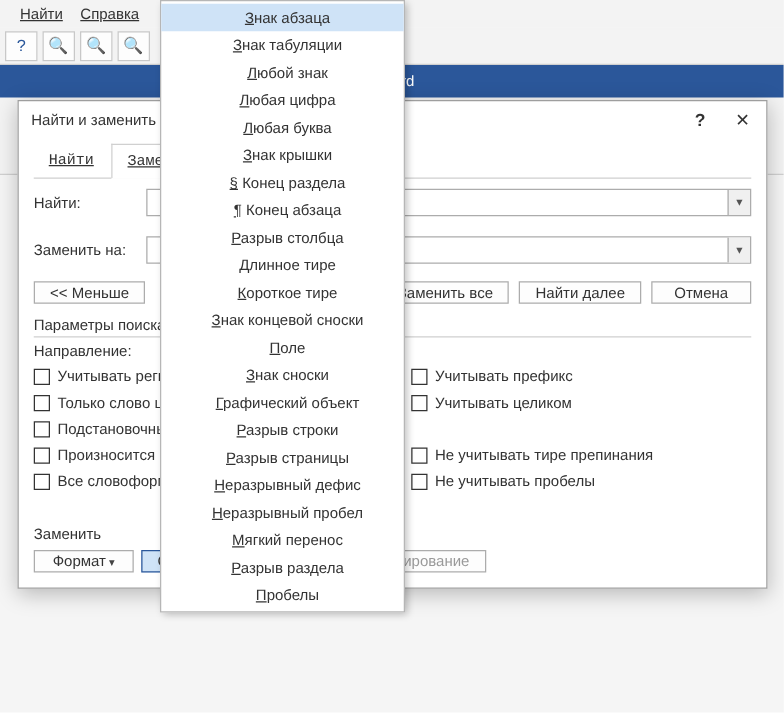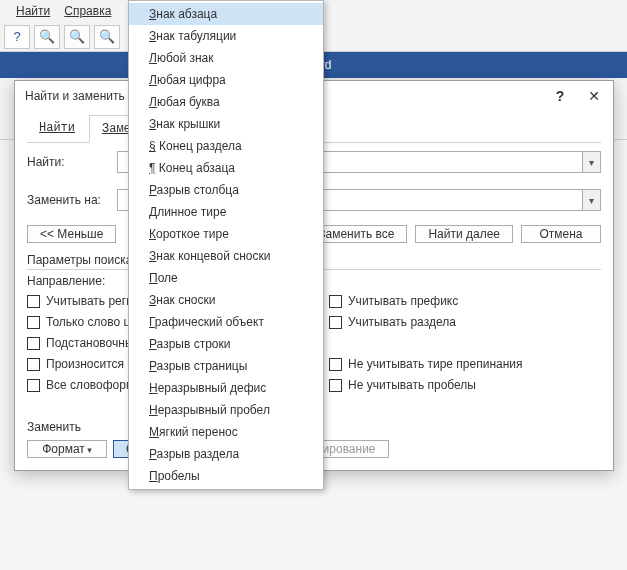--- a/index.html
+++ b/index.html
@@ -163,20 +163,21 @@
   .menu {
     position: absolute;
     left: 128px;
     top: 0;
     width: 196px;
     background: #fff;
     border: 1px solid #b6b6b6;
     box-shadow: 2px 2px 6px rgba(0,0,0,0.25);
     z-index: 100;
     padding: 2px 0;
+    text-align: center;
   }
   .menu-item {
     padding: 4px 12px 4px 20px;
     font-size: 12px;
     color: #333;
     white-space: nowrap;
   }
   .menu-item.hover {
     background: #cfe3f7;
   }
@@ -270,21 +271,21 @@
             <span>Все словоформы</span>
           </div>
       </div>
       <div class="col">
         <div class="chk">
             <span class="box"></span>
             <span>Учитывать префикс</span>
           </div>
         <div class="chk">
             <span class="box"></span>
-            <span>Учитывать раздела</span>
+            <span>Учитывать целиком</span>
           </div>
         <div style="height:14px;"></div>
         <div class="chk">
             <span class="box"></span>
             <span>Не учитывать тире препинания</span>
           </div>
         <div class="chk">
             <span class="box"></span>
             <span>Не учитывать пробелы</span>
           </div>

